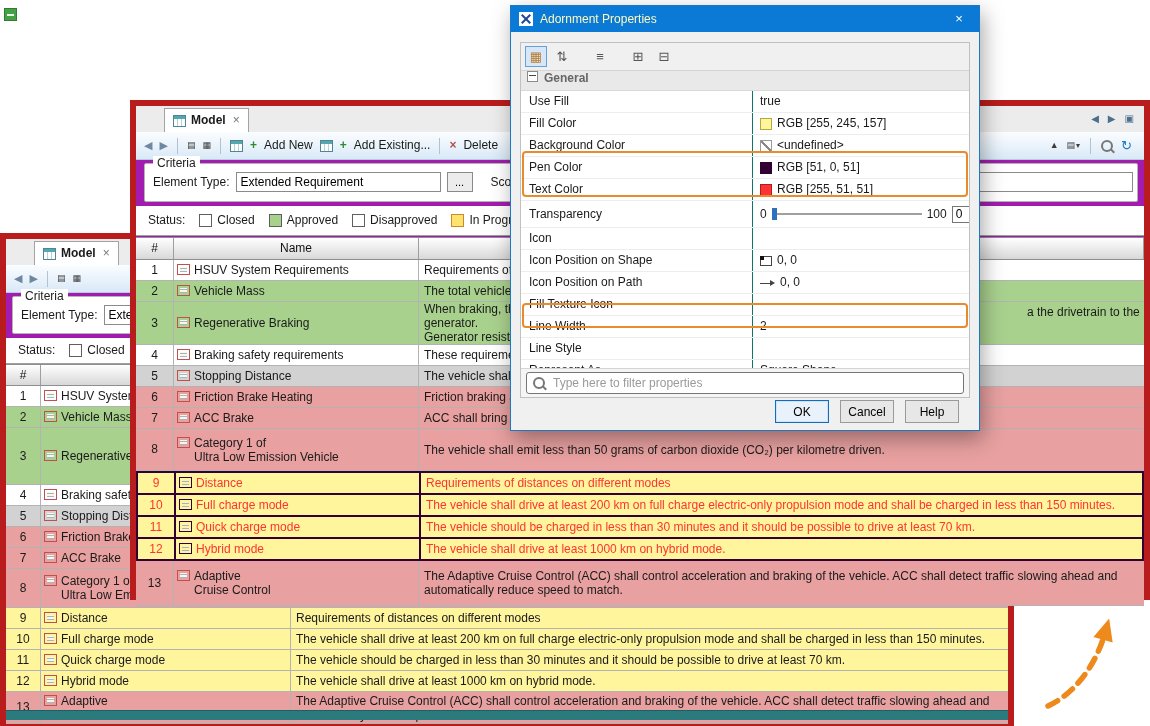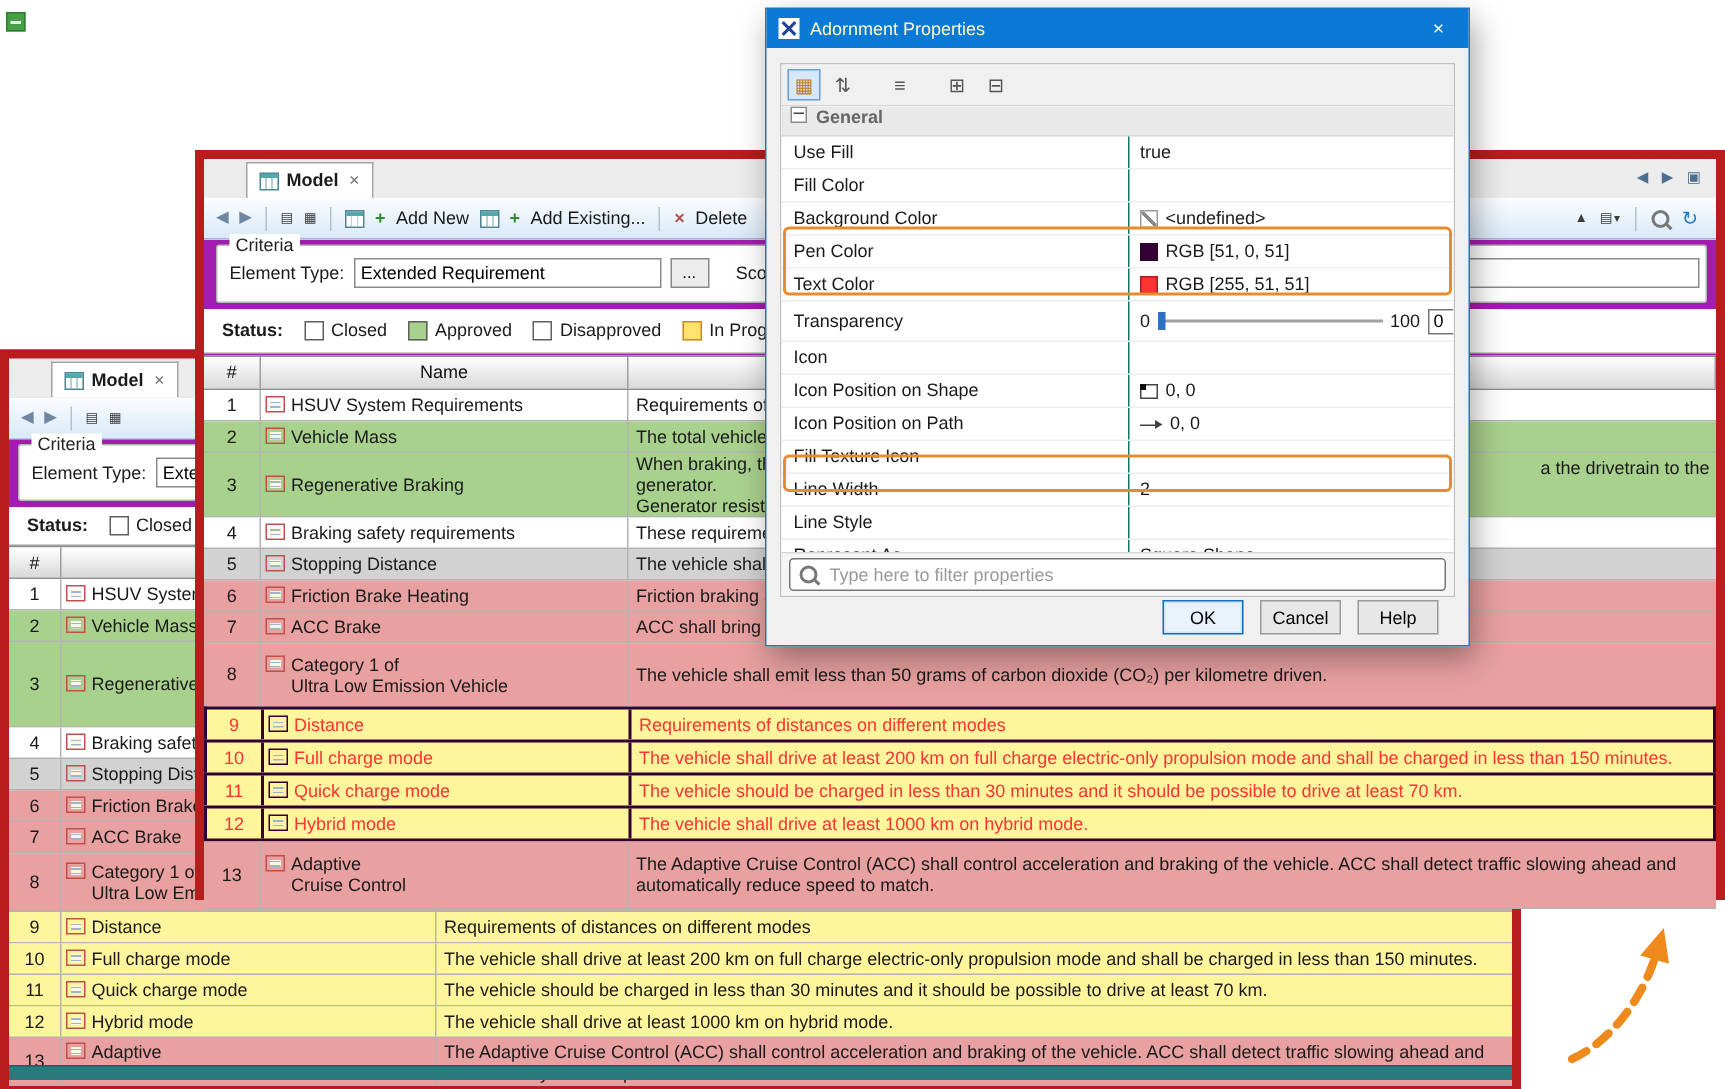--- a/index.html
+++ b/index.html
@@ -37,21 +37,21 @@
   .crow{display:flex;align-items:center;gap:6px;padding:8px 8px 0 8px;}
   .et{width:205px;height:20px;border:1px solid #8a8a8a;padding:0 4px;box-sizing:border-box;font:12px "Liberation Sans","DejaVu Sans",sans-serif;}
   .w1 .et{width:150px;}
   .dots{width:26px;height:20px;border:1px solid #8a8a8a;background:#ececec;font-size:11px;line-height:1;box-sizing:border-box;}
   .scofrag{margin-left:12px;color:#1a1a1a;}
   .sco-input{position:absolute;right:4px;top:8px;width:156px;height:20px;border:1px solid #8a8a8a;box-sizing:border-box;background:#fff;}
 
   .statr{position:absolute;left:0;right:0;display:flex;align-items:center;padding:0 12px;border-bottom:1px solid #9e9e9e;background:#fff;box-sizing:border-box;}
   .w2 .statr{top:100px;height:30px;}
   .w1 .statr{top:99px;height:26px;}
-  .stl{font-weight:bold;}
+  .stl{font-weight:normal;}
   .cb{width:13px;height:13px;border:1px solid #5f5f5f;box-sizing:border-box;margin-left:14px;margin-right:5px;flex:0 0 auto;}
   .cb.c0,.cb.c2{background:#fff;}
   .cb.c1{background:#a9d18e;}
   .cb.c3{background:#ffe36e;border-color:#c98a2c;}
 
   
   .tbl{position:absolute;left:0;right:0;border-top:1px solid #8f8f8f;background:#fff;}
   .w2 .tbl{top:131px;}
   .w1 .tbl{top:125px;}
   .hd{display:flex;background:linear-gradient(#ffffff,#d8d8d8);border-bottom:1px solid #8f8f8f;}
@@ -589,20 +589,24 @@
           <span>General</span>
         </div>
         <div class="grow">
           <div class="glabel">Use Fill</div>
           <div class="gval">
               <span>true</span>
             </div>
         </div>
         <div class="grow">
           <div class="glabel">Fill Color</div>
+          <div class="gval">
+              <i class="sw sw-fill"></i>
+              <span>RGB [255, 245, 157]</span>
+            </div>
         </div>
         <div class="grow">
           <div class="glabel">Background Color</div>
           <div class="gval">
               <i class="swu"></i>
               <span>&lt;undefined&gt;</span>
             </div>
         </div>
         <div class="grow">
           <div class="glabel">Pen Color</div>

